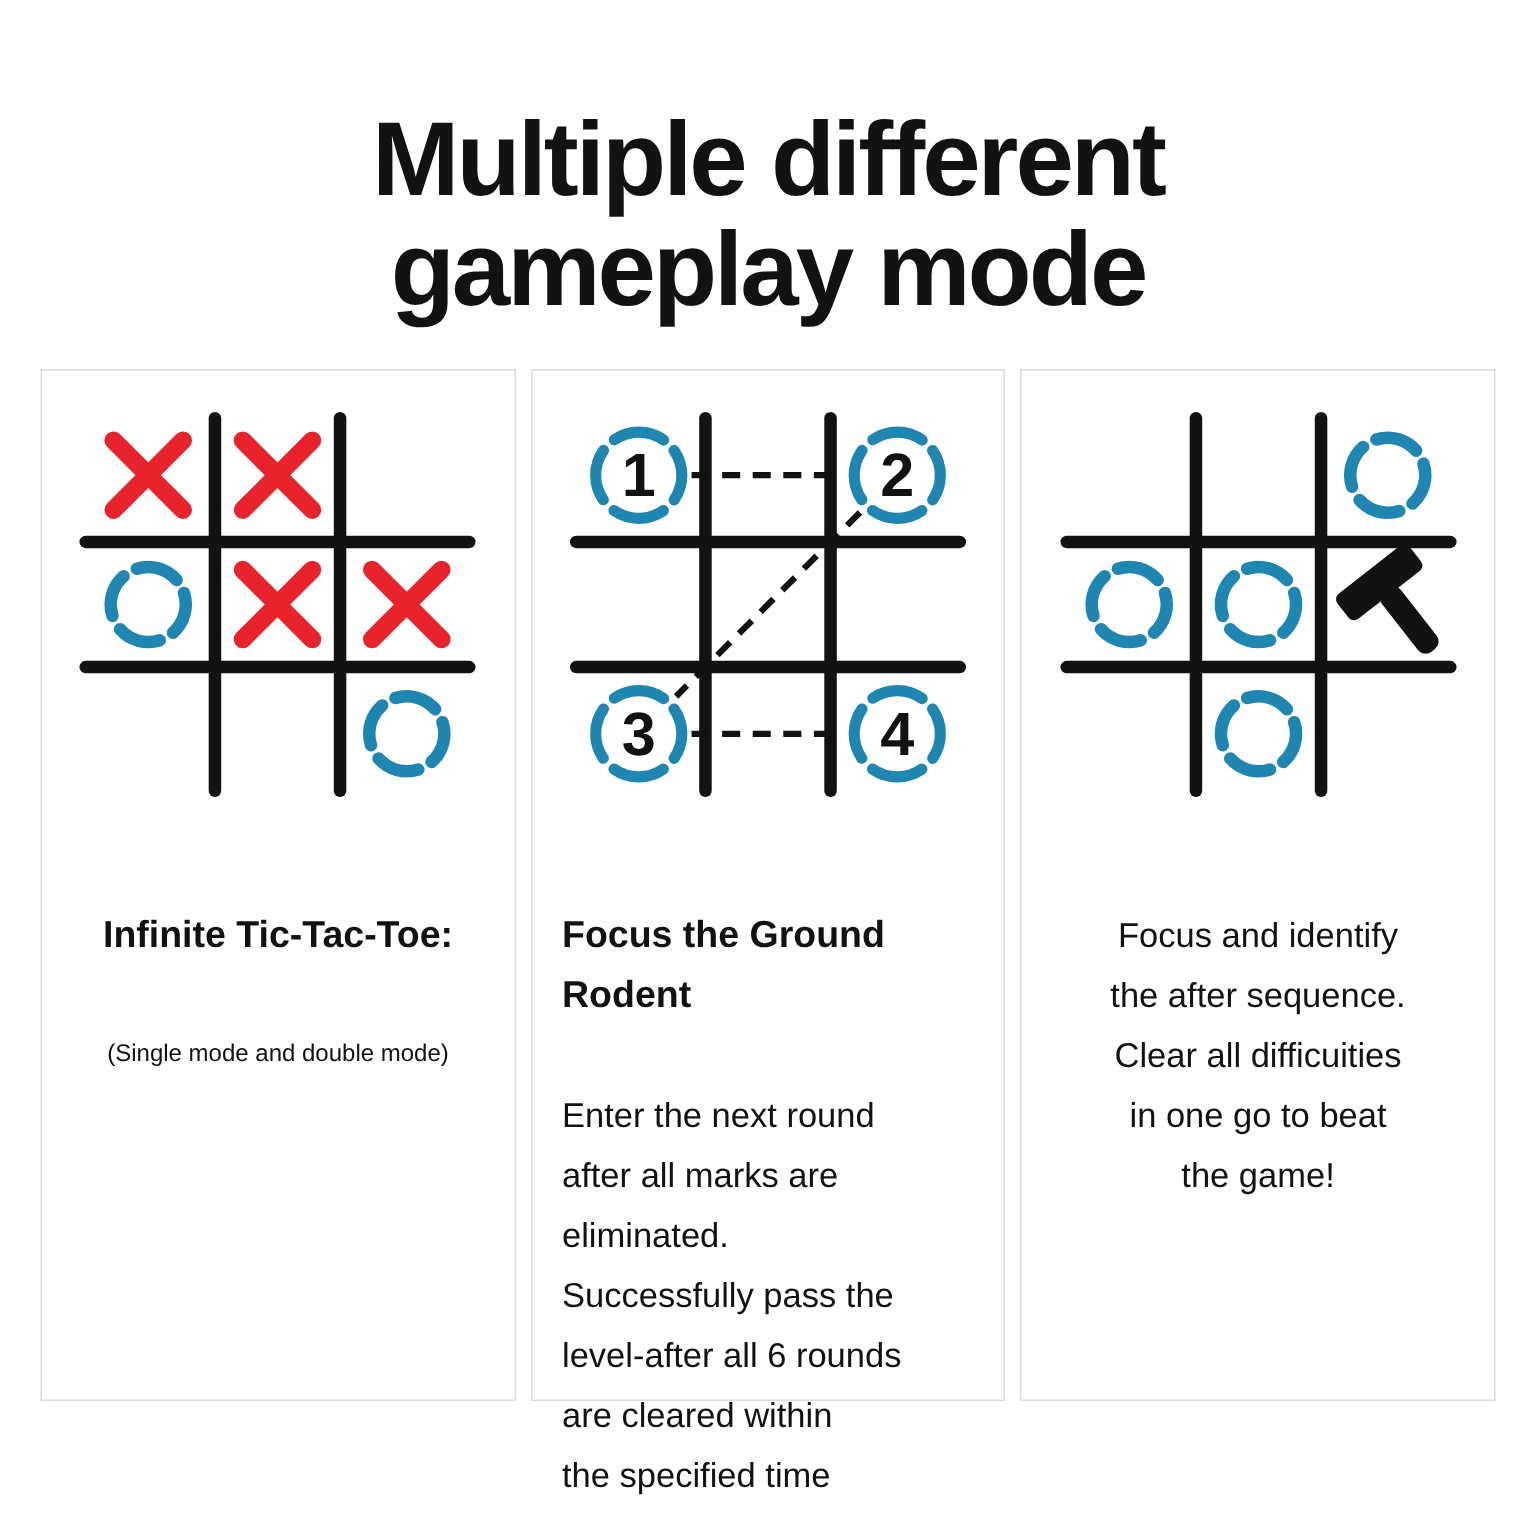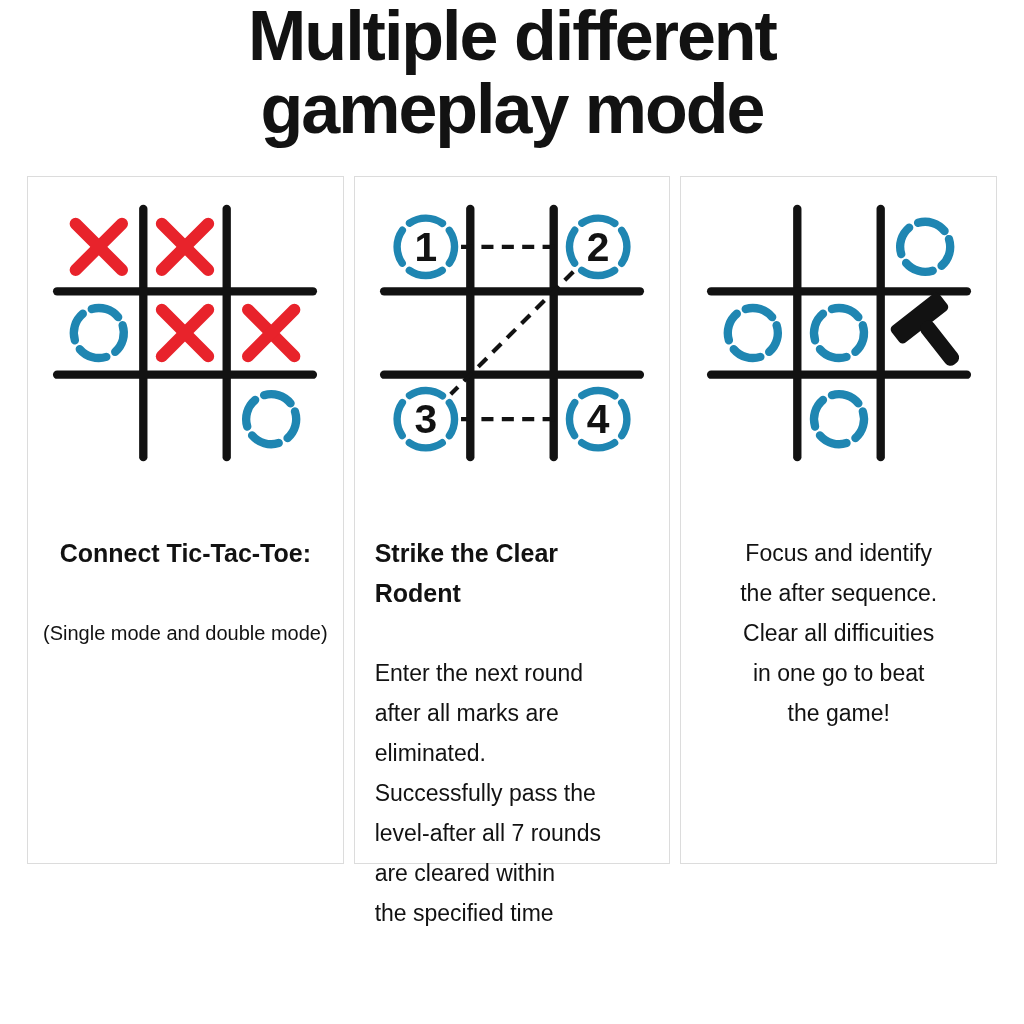--- a/index.html
+++ b/index.html
@@ -8,20 +8,21 @@
     background: #ffffff;
   }
   body {
     width: 1024px;
     height: 1024px;
     overflow: hidden;
     font-family: "Liberation Sans", sans-serif;
     color: var(--ink, #111111);
   }
   .main-title {
+    padding-top: 70px;
     text-align: center;
     font-weight: 700;
     font-size: 70px;
     line-height: 73px;
     letter-spacing: -2px;
     color: var(--ink, #111111);
   }
   .panels {
     display: flex;
     gap: 10px;
@@ -54,21 +55,21 @@
     line-height: 40px;
     white-space: pre-line;
   }
   .panel-text.center { text-align: center; }
   .panel-text.left   { text-align: left; padding-left: 20px; padding-right: 4px; }
   .panel-title {
     font-weight: 700;
     font-size: 25px;
   }
   .panel-subtitle {
-    font-size: 20px;
+    font-size: 16px;
   }
   .panel-body { }
 </style>
 </head>
 <body>
 
 <header class="main-title">
   <div>Multiple different</div>
   <div>gameplay mode</div>
 </header>
@@ -98,21 +99,21 @@
             <line x1="175" y1="125" x2="125" y2="175"></line>
           </g>
           <g stroke="#e8232b" stroke-width="13" stroke-linecap="round">
             <line x1="218" y1="125" x2="268" y2="175"></line>
             <line x1="268" y1="125" x2="218" y2="175"></line>
           </g>
           <circle cx="243" cy="243" r="27" fill="none" stroke="#1f86b2" stroke-width="9" stroke-dasharray="31.4 11" stroke-linecap="round" transform="rotate(-18 243 243)"></circle>
         </svg>
       </div>
     <div class="panel-text center">
-      <div class="panel-title">Connect Tic-Tac-Toe:</div>
+      <div class="panel-title">Infinite Tic-Tac-Toe:</div>
       <div class="panel-subtitle">(Single mode and double mode)</div>
     </div>
   </section>
 
   <section class="panel">
     <div class="panel-figure">
         <svg viewBox="0 0 300 300" class="board-svg">
           <g stroke="#121212" stroke-width="9" stroke-linecap="round">
             <line x1="105" y1="16" x2="105" y2="284"></line>
             <line x1="195" y1="16" x2="195" y2="284"></line>
@@ -134,27 +135,27 @@
           <g>
             <circle cx="243" cy="243" r="31" fill="none" stroke="#1f86b2" stroke-width="8" stroke-dasharray="37.7 11" stroke-linecap="round" transform="rotate(-35 243 243)"></circle>
             <text x="243" y="243" dy="15" fill="#121212" font-size="44" text-anchor="middle">4</text>
           </g>
           <line x1="95" y1="57" x2="205" y2="57" stroke="#121212" stroke-width="4.5" stroke-dasharray="13 9"></line>
           <line x1="216.1299423149112" y1="83.8700576850888" x2="83.8700576850888" y2="216.1299423149112" stroke="#121212" stroke-width="4.5" stroke-dasharray="13 9"></line>
           <line x1="95" y1="243" x2="205" y2="243" stroke="#121212" stroke-width="4.5" stroke-dasharray="13 9"></line>
         </svg>
       </div>
     <div class="panel-text left">
-      <div class="panel-title">Strike the Clear
+      <div class="panel-title">Focus the Ground
 Rodent</div>
       <div class="panel-body">Enter the next round
 after all marks are
 eliminated.
 Successfully pass the
-level-after all 7 rounds
+level-after all 6 rounds
 are cleared within
 the specified time</div>
     </div>
   </section>
 
   <section class="panel">
     <div class="panel-figure">
         <svg viewBox="0 0 300 300" class="board-svg">
           <g stroke="#121212" stroke-width="9" stroke-linecap="round">
             <line x1="105" y1="16" x2="105" y2="284"></line>

